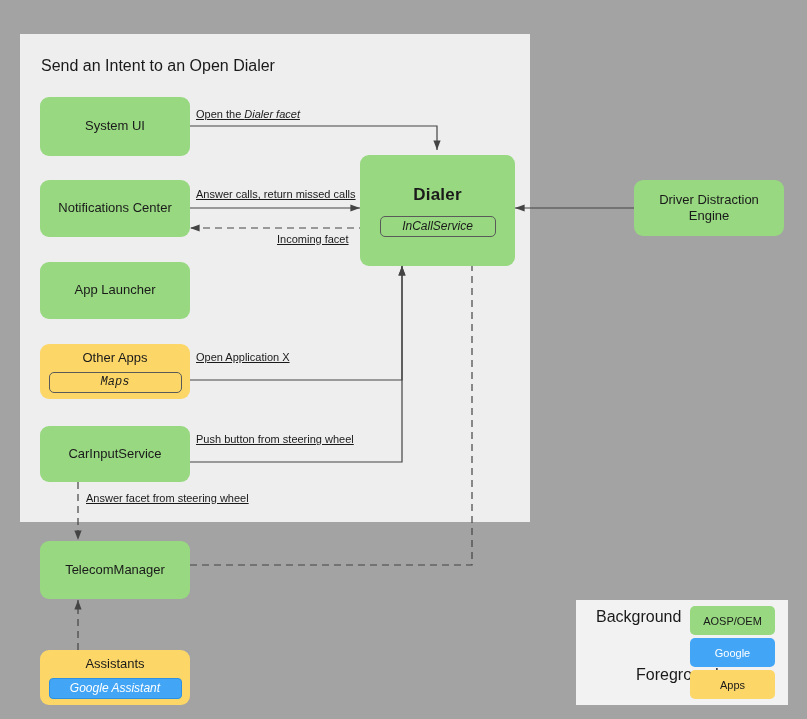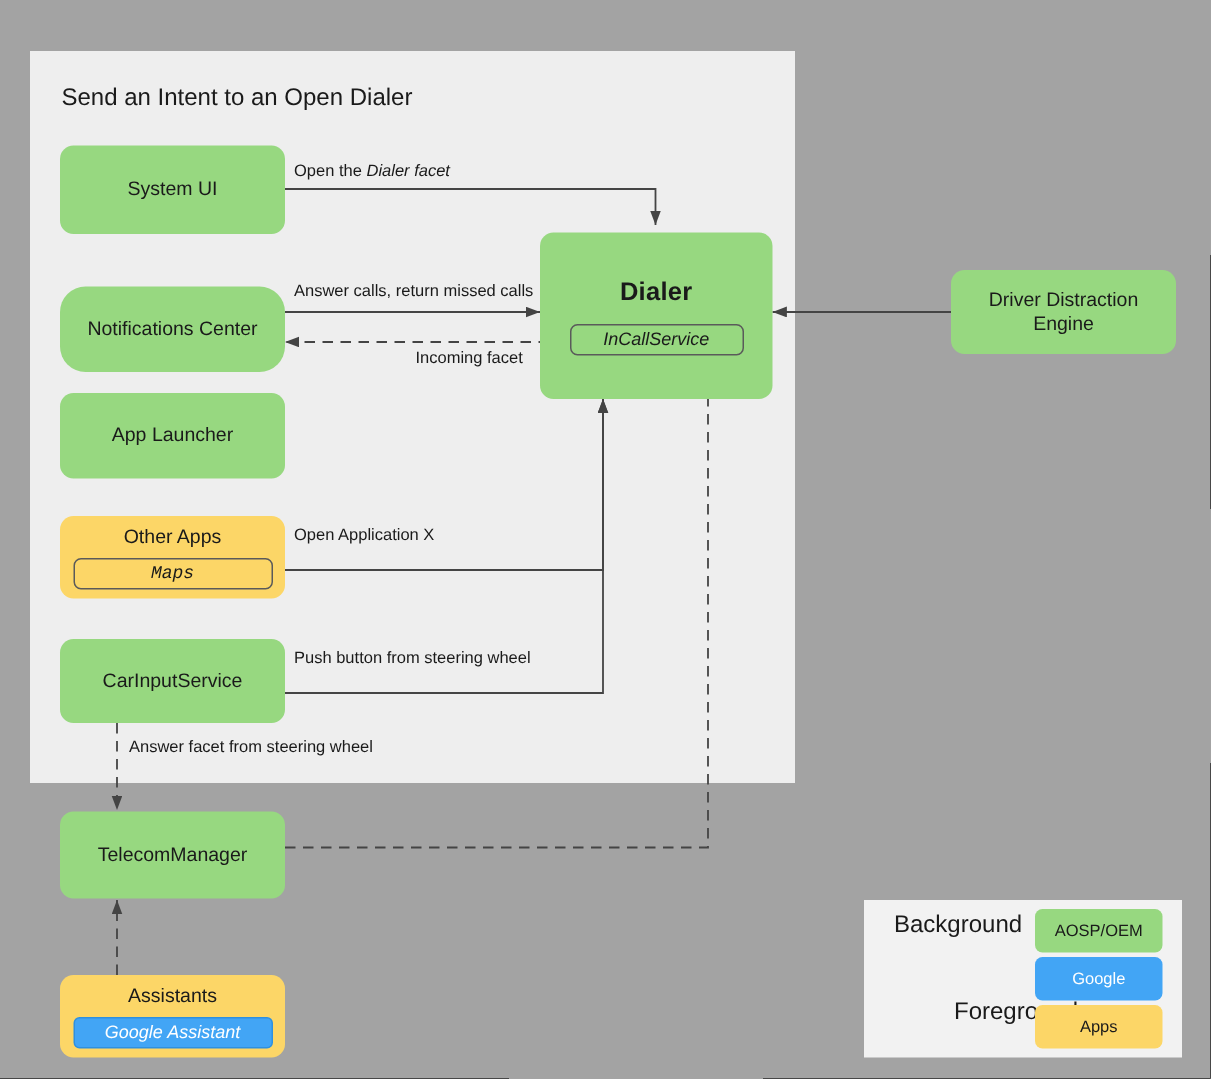--- a/index.html
+++ b/index.html
@@ -63,20 +63,21 @@
   .diagram-title {
     position: absolute;
     font-size: 16px;
     color: #1a1a1a;
   }
   .edge-label {
     position: absolute;
     font-size: 11px;
     color: #1a1a1a;
     white-space: nowrap;
+    text-decoration: underline;
   }
   .edge-label i { font-style: italic; }
   .legend-panel {
     position: absolute;
     background: #f2f2f2;
   }
   .legend-text {
     position: absolute;
     font-size: 16px;
     color: #1a1a1a;
@@ -136,21 +137,21 @@
       <path d="M588,683 L672,683" marker-end="url(#arrowSolid)"></path>
     </g>
   </svg>
 
   <div class="diagram-title" style="left:41px; top:57px;">Send an Intent to an Open Dialer</div>
 
   <div class="node green" style="left:40px; top:97px; width:150px; height:59px;">
     <span class="node-title">System UI</span>
   </div>
 
-  <div class="node green" style="left:40px; top:191px; width:150px; height:57px;border-radius:17px;">
+  <div class="node green" style="left:40px; top:180px; width:150px; height:57px;">
     <span class="node-title">Notifications Center</span>
   </div>
 
   <div class="node green" style="left:40px; top:262px; width:150px; height:57px;">
     <span class="node-title">App Launcher</span>
   </div>
 
   <div class="node yellow" style="left:40px; top:344px; width:150px; height:55px;">
     <span class="node-title">Other Apps</span>
     <span class="subbox" style="width:133px;font-family:Liberation Mono, monospace;">Maps</span>

